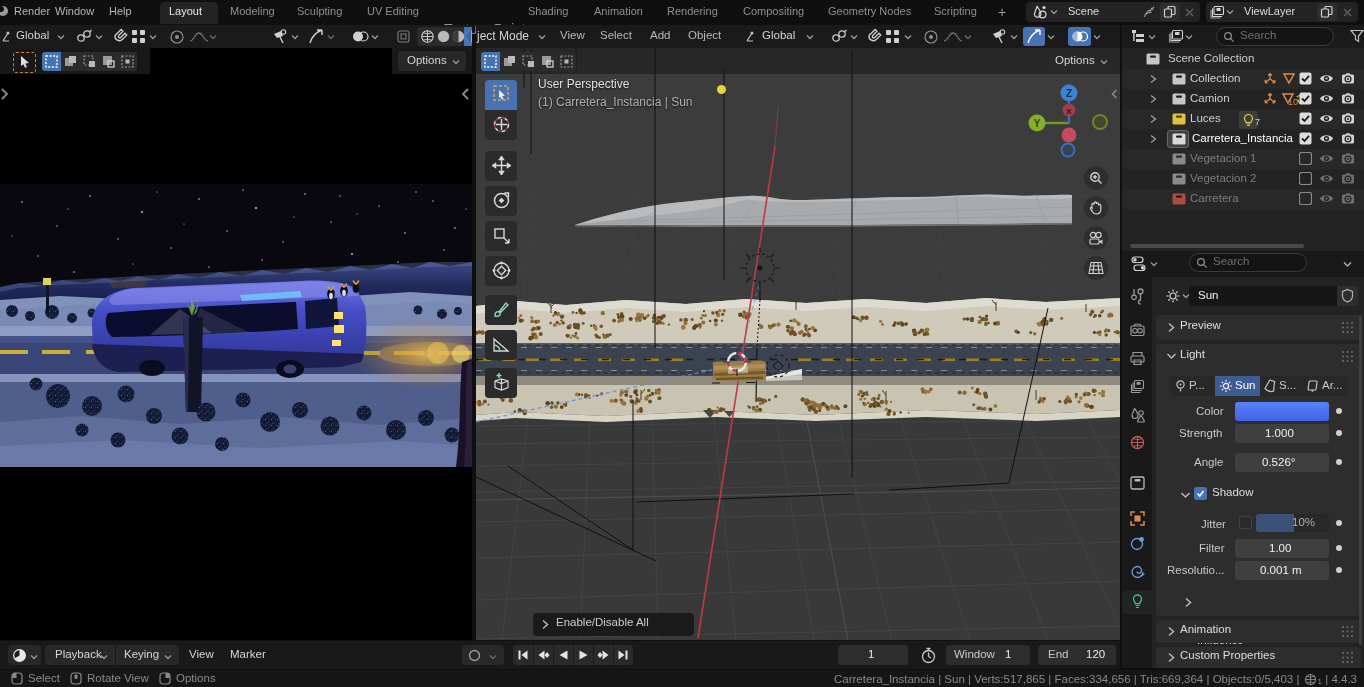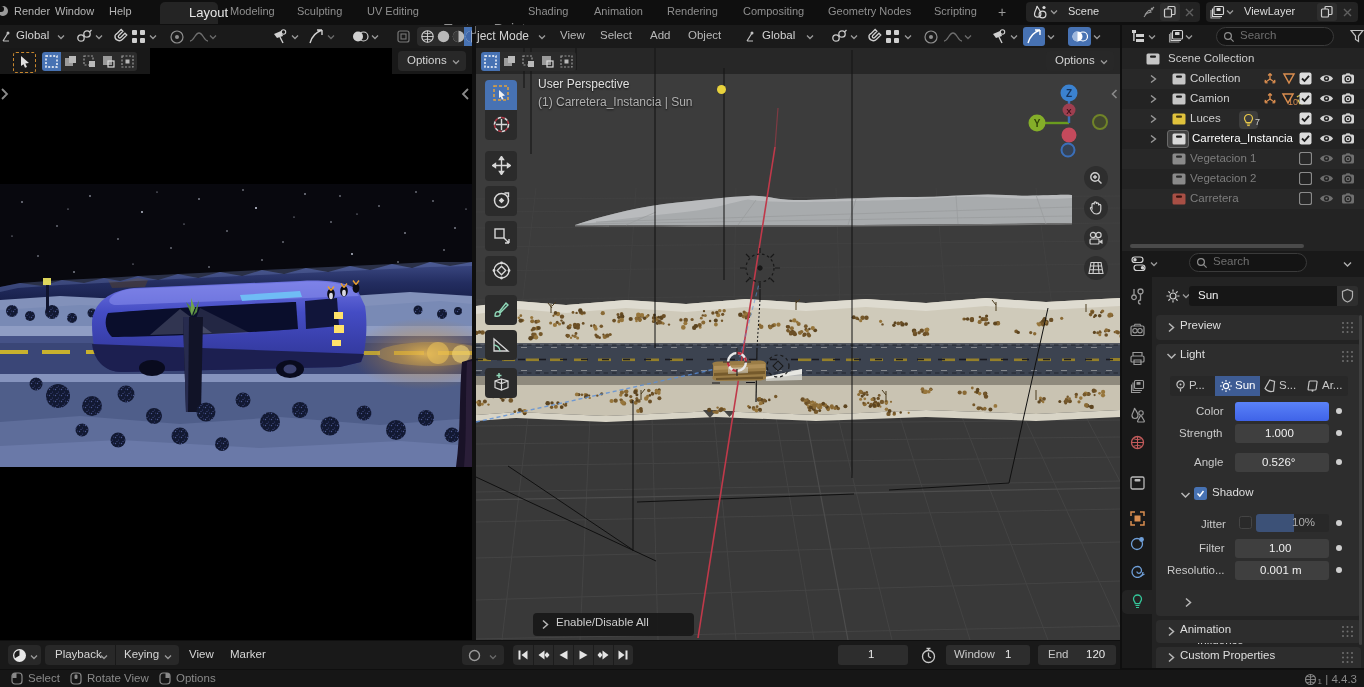--- a/index.html
+++ b/index.html
@@ -17,21 +17,21 @@
 
   <div class="abs" id="topbar" style="left:0;top:0;width:1364px;height:24px;background:#0f0f0f;">
     <svg class="abs" style="left:-4px;top:4px;" width="14" height="14" viewBox="0 0 14 14">
         <circle cx="7" cy="7" r="5" fill="#9a9a9a"></circle>
         <circle cx="5" cy="5" r="3" fill="#0f0f0f"></circle>
       </svg>
     <div class="abs txt" style="font-size:11px;left:14px;top:5px;color:#b4b4b4;">Render</div>
     <div class="abs txt" style="font-size:11px;left:55px;top:5px;color:#b4b4b4;">Window</div>
     <div class="abs txt" style="font-size:11px;left:109px;top:5px;color:#b4b4b4;">Help</div>
     <div class="abs" style="left:160px;top:2px;width:58px;height:22px;background:#242424;border-radius:5px 5px 0 0;"></div>
-    <div class="abs txt" style="font-size:13px;left:169px;top:5px;color:#e7e7e7;margin-left:20px;">Layout</div>
+    <div class="abs txt" style="font-size:11px;left:169px;top:5px;color:#e7e7e7;">Layout</div>
     <div class="abs txt" style="font-size:11px;left:230px;top:5px;color:#8f8f8f;">Modeling</div>
     <div class="abs txt" style="font-size:11px;left:297px;top:5px;color:#8f8f8f;">Sculpting</div>
     <div class="abs txt" style="font-size:11px;left:367px;top:5px;color:#8f8f8f;">UV Editing</div>
     <div class="abs txt" style="font-size:14px;left:444px;top:21px;color:#8f8f8f;">Texture Paint</div>
     <div class="abs txt" style="font-size:11px;left:528px;top:5px;color:#8f8f8f;">Shading</div>
     <div class="abs txt" style="font-size:11px;left:594px;top:5px;color:#8f8f8f;">Animation</div>
     <div class="abs txt" style="font-size:11px;left:667px;top:5px;color:#8f8f8f;">Rendering</div>
     <div class="abs txt" style="font-size:11px;left:743px;top:5px;color:#8f8f8f;">Compositing</div>
     <div class="abs txt" style="font-size:11px;left:828px;top:5px;color:#8f8f8f;">Geometry Nodes</div>
     <div class="abs txt" style="font-size:11px;left:934px;top:5px;color:#8f8f8f;">Scripting</div>
@@ -1882,20 +1882,21 @@
         <rect x="1" y="1" width="10" height="11" rx="3" fill="none" stroke="#8a8a8a" stroke-width="1.2"></rect>
         <rect x="4.5" y="2.5" width="3" height="4.5" rx="1.2" fill="#8a8a8a"></rect>
       </svg>
     <div class="abs txt" style="font-size:11.5px;left:87px;top:2px;">Rotate View</div>
     <svg class="abs" style="left:159px;top:2px;" width="12" height="13" viewBox="0 0 12 13">
         <rect x="1" y="1" width="10" height="11" rx="3" fill="none" stroke="#8a8a8a" stroke-width="1.2"></rect>
         <path d="M10.8 4 a3 3 0 0 0 -2.8 -3 H6.5 v5 h4.3 Z" fill="#8a8a8a"></path>
       </svg>
     <div class="abs txt" style="font-size:11.5px;left:176px;top:2px;">Options</div>
     <div class="abs" style="font-size:11.5px;right:7px;top:2px;display:flex;align-items:center;white-space:nowrap;">
+      <span>Carretera_Instancia | Sun | Verts:517,865 | Faces:334,656 | Tris:669,364 | Objects:0/5,403 |&nbsp;</span>
       <svg width="13" height="13" viewBox="0 0 13 13" style="margin:0 1px;">
           <circle cx="6.5" cy="6.5" r="5" fill="none" stroke="#8a8a8a" stroke-width="1.1"></circle>
           <path d="M6.5 1.5 v10 M1.5 6.5 h10 M3 3.2 a7 7 0 0 0 7 0 M3 9.8 a7 7 0 0 1 7 0" fill="none" stroke="#8a8a8a" stroke-width="0.9"></path>
         </svg>
       <span style="font-size:8px;margin-top:5px;">1</span>
       <span>&nbsp;| 4.4.3</span>
     </div>
   </div>
 
 </div>

